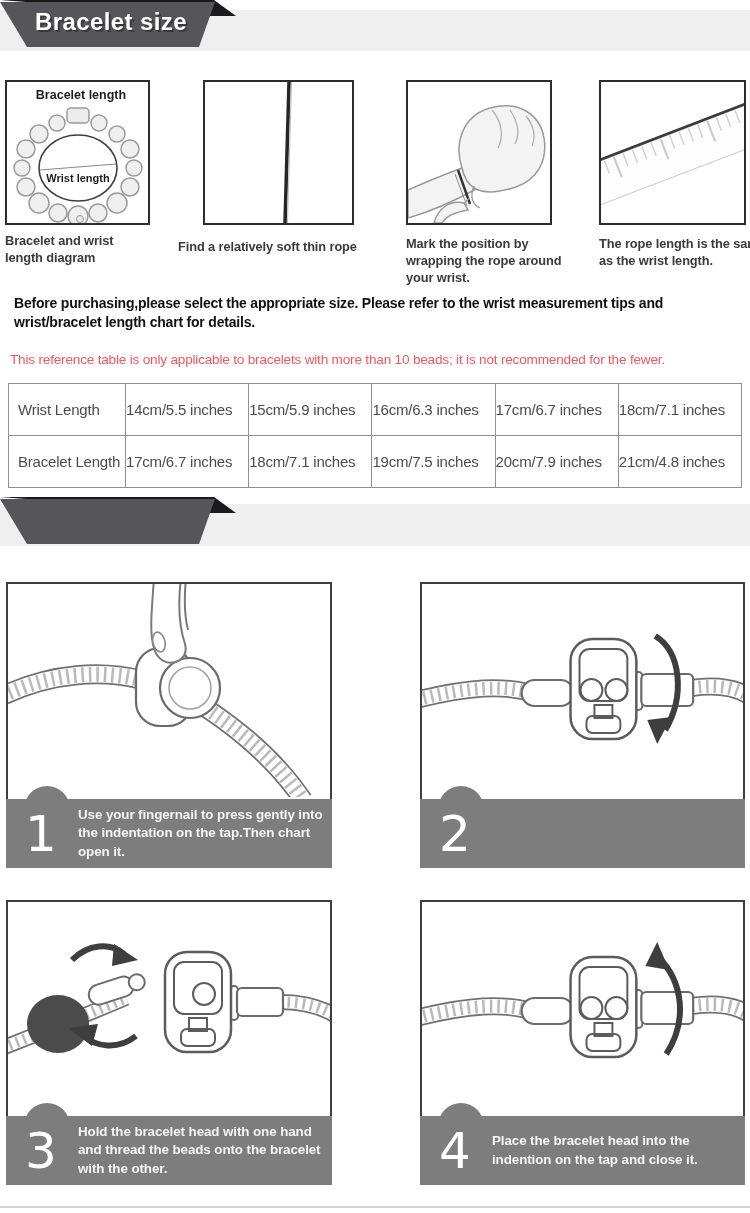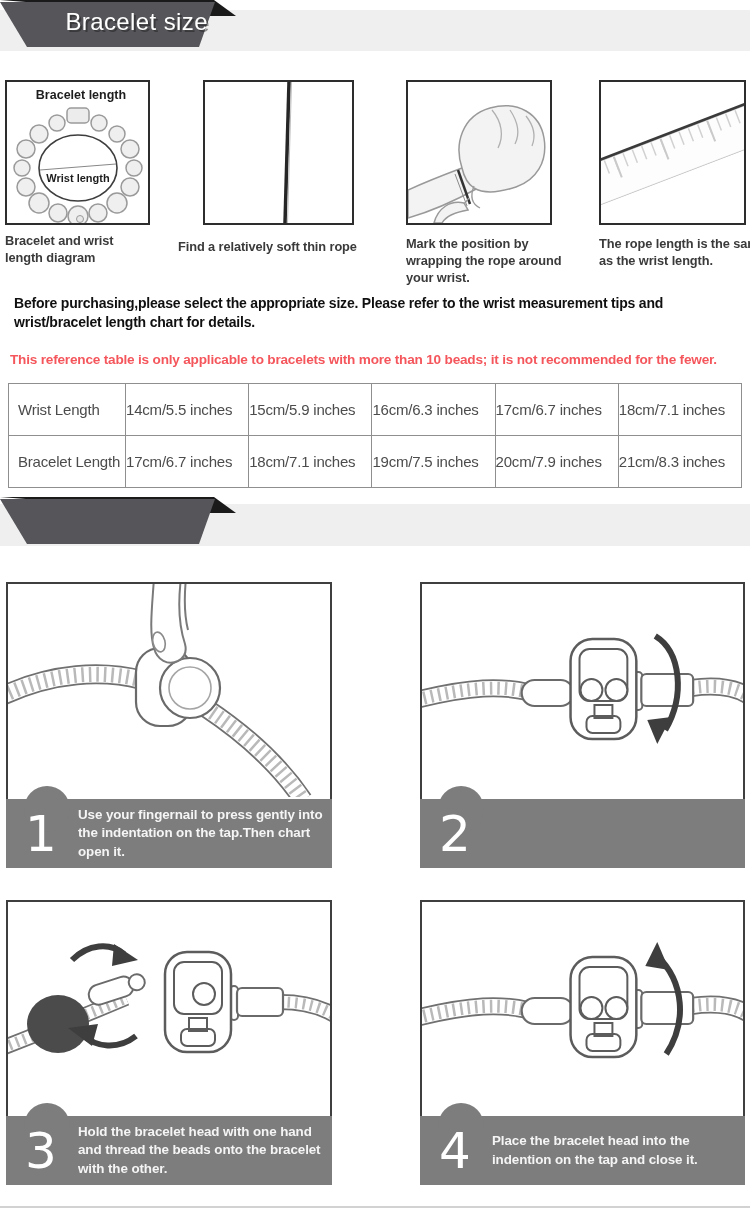--- a/index.html
+++ b/index.html
@@ -2,33 +2,33 @@
 <html><head>
 <meta charset="utf-8">
 <style>
   *{margin:0;padding:0;box-sizing:border-box}
   body{background:#fff;font-family:"Liberation Sans",sans-serif}
   .page{position:relative;width:750px;height:1213px;background:#fff;overflow:hidden}
 
   .band{position:absolute;left:0;right:0;background:#efefef}
   .ribbon{position:absolute;left:0;width:240px;height:48px}
   .ribbon svg{position:absolute;left:0;top:0}
-  .ribbon-label{position:absolute;left:14px;top:8px;width:194px;text-align:right;
-    font-size:24px;font-weight:normal;color:#fff;letter-spacing:.4px;
+  .ribbon-label{position:absolute;left:14px;top:8px;width:194px;text-align:center;
+    font-size:24px;font-weight:bold;color:#fff;letter-spacing:.4px;
     text-shadow:2px 2px 0 rgba(25,25,25,.45)}
 
   .figbox{position:absolute;background:#fff;border:2px solid #2d2d2d;overflow:hidden}
   .figbox svg{display:block;width:100%;height:100%}
   .figcap{position:absolute;font-size:12.8px;font-weight:bold;color:#3a3a3a;line-height:1.32;letter-spacing:-.1px}
   .center{text-align:left}
   .nowrap{white-space:nowrap}
 
   .heading{position:absolute;left:14px;top:294px;width:730px;font-size:14px;font-weight:bold;
     color:#101010;line-height:1.34;letter-spacing:-.2px}
-  .warning{position:absolute;left:10px;top:352px;font-size:13.6px;font-weight:bold;
+  .warning{position:absolute;left:10px;top:352px;font-size:13.6px;font-weight:normal;
     color:#f4565c;white-space:nowrap;letter-spacing:-.2px}
 
   table.size{position:absolute;left:8px;top:383px;width:734px;border-collapse:collapse;background:#fff}
   table.size td{border:1px solid #8f8f8f;height:52px;font-size:15px;color:#4c4c4c;
     letter-spacing:-.2px}
   table.size td.rowhead{text-align:left;padding-left:9px;width:117px}
 
   .panel{position:absolute;background:#fff;border:2px solid #3f3f3f}
   .panel svg.art{display:block;width:100%;height:213px}
   .stepbar{position:absolute;left:-2px;right:-2px;bottom:-2px;height:69px;background:#7d7d7d;
@@ -134,21 +134,21 @@
       <td>16cm/6.3 inches</td>
       <td>17cm/6.7 inches</td>
       <td>18cm/7.1 inches</td>
     </tr>
     <tr>
       <td class="rowhead">Bracelet Length</td>
       <td>17cm/6.7 inches</td>
       <td>18cm/7.1 inches</td>
       <td>19cm/7.5 inches</td>
       <td>20cm/7.9 inches</td>
-      <td>21cm/8.3 inches</td>
+      <td>21cm/4.8 inches</td>
     </tr>
   </tbody>
     </table>
 
   <div class="band" style="top:504px;height:42px"></div>
   <div class="ribbon" style="top:497px">
     <svg width="240" height="48" viewBox="0 0 240 48">
       <polygon points="0,0 214,0 236,16 206,16" fill="#1a1a1a"></polygon>
       <polygon points="0,2 215,2 199,47 27,47" fill="#55555a"></polygon>
     </svg>

